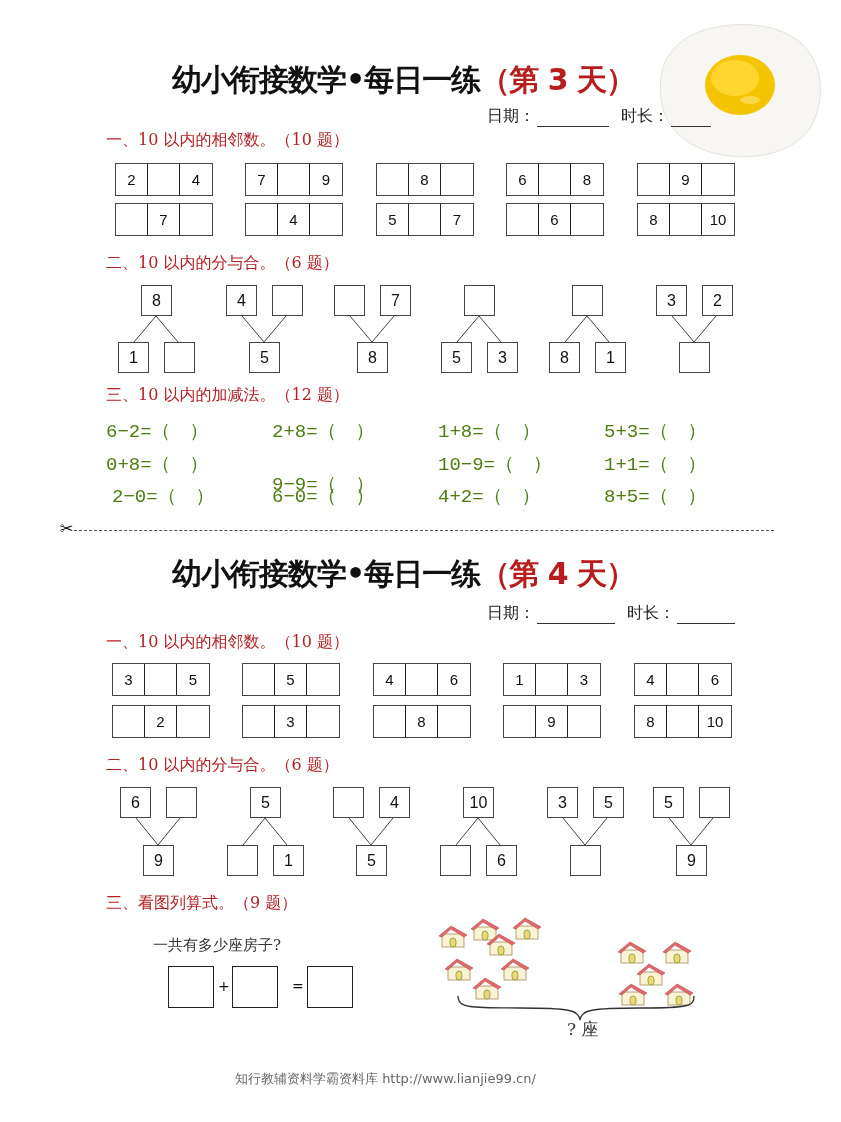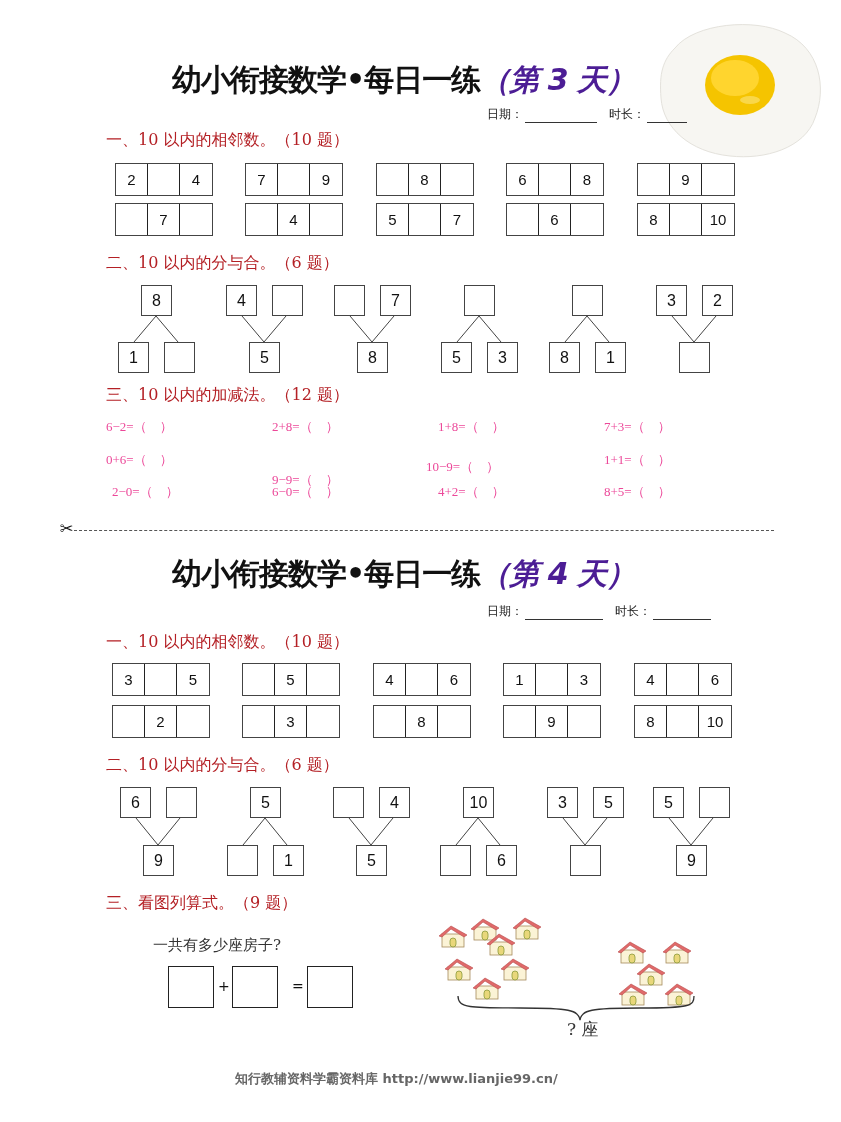--- a/index.html
+++ b/index.html
@@ -1,28 +1,28 @@
 <!DOCTYPE html>
 <html><head>
 <meta charset="utf-8">
 <style>
   html,body{margin:0;padding:0;background:#fff;}
   body{width:841px;height:1122px;position:relative;overflow:hidden;font-family:"DejaVu Sans","Liberation Sans",sans-serif;color:#111;}
   .abs{position:absolute;}
   .title{font-family:"DejaVu Sans",sans-serif;font-weight:bold;font-size:30px;color:#111;white-space:nowrap;letter-spacing:-1px;}
-  .title .day{color:#4c1d95;font-style:italic;}
-  .meta{font-family:Liberation Mono, monospace;font-size:12px;color:#222;white-space:nowrap;}
+  .title .day{color:#b91c1c;}
+  .meta{font-family:Liberation Mono, monospace;font-size:16px;color:#222;white-space:nowrap;}
   .meta .line{display:inline-block;border-bottom:1px solid #333;vertical-align:bottom;height:12px;margin:0 12px 0 2px;}
   .sec{font-family:"DejaVu Serif",serif;font-size:16px;color:#b42025;white-space:nowrap;}
   .trip{position:absolute;display:flex;height:31px;border:1px solid #444;}
   .trip .c{width:32px;height:31px;display:flex;align-items:center;justify-content:center;font-family:"Liberation Sans",sans-serif;font-size:15px;border-right:1px solid #222;box-sizing:border-box;}
   .trip .c:last-child{border-right:none;}
   .bx{position:absolute;width:29px;height:29px;border:1px solid #444;display:flex;align-items:center;justify-content:center;font-family:"Liberation Sans",sans-serif;font-size:16px;background:#fff;}
   svg.ln{position:absolute;left:0;top:0;overflow:visible;}
-  .eq{position:absolute;font-family:Liberation Serif, serif;font-size:13px;color:#ec4899;white-space:nowrap;}
+  .eq{position:absolute;font-family:Liberation Mono, monospace;font-size:19px;color:#4d7c0f;white-space:nowrap;}
   .cut{position:absolute;left:74px;top:530px;width:700px;border-top:1.5px dashed #555;}
   .big{position:absolute;width:44px;height:40px;border:1.5px solid #222;}
   .house{position:absolute;width:30px;height:24px;}
 </style>
 </head>
 <body>
 
 <div class="abs title" style="left:172px;top:60px;">
   <span>幼小衔接数学•每日一练</span><span class="day">（第 3 天）</span>
 </div>
@@ -129,24 +129,24 @@
     <div class="bx" style="left: 656px; top: 285px;">3</div>
     <div class="bx" style="left: 702px; top: 285px;">2</div>
     <div class="bx" style="left: 679px; top: 342px;"></div>
   </div>
 
 <div class="abs sec" style="left:106px;top:385px;">三、10 以内的加减法。（12 题）</div>
 <div id="s1-eqs">
     <div class="eq" style="left: 106px; top: 418px;">6−2=（　）</div>
     <div class="eq" style="left: 272px; top: 418px; text-align: center;">2+8=（　）</div>
     <div class="eq" style="left: 438px; top: 418px;">1+8=（　）</div>
-    <div class="eq" style="left: 604px; top: 418px;">7+3=（　）</div>
-    <div class="eq" style="left: 106px; top: 451px;">0+6=（　）</div>
+    <div class="eq" style="left: 604px; top: 418px;">5+3=（　）</div>
+    <div class="eq" style="left: 106px; top: 451px;">0+8=（　）</div>
     <div class="eq" style="left: 272px; top: 451px; margin-top: 20px;">9−9=（　）</div>
-    <div class="eq" style="left: 426px; top: 451px; margin-top: 7px;">10−9=（　）</div>
+    <div class="eq" style="left: 438px; top: 451px;">10−9=（　）</div>
     <div class="eq" style="left: 604px; top: 451px;">1+1=（　）</div>
     <div class="eq" style="left: 112px; top: 483px;">2−0=（　）</div>
     <div class="eq" style="left: 272px; top: 483px;">6−0=（　）</div>
     <div class="eq" style="left: 438px; top: 483px;">4+2=（　）</div>
     <div class="eq" style="left: 604px; top: 483px;">8+5=（　）</div>
   </div>
 
 <div class="abs" style="left:60px;top:520px;font-size:16px;line-height:18px;">✂</div>
 <div class="cut"></div>
 
@@ -317,13 +317,13 @@
         <rect x="4" y="10" width="22" height="13" fill="#fbf3d6" stroke="#a58b5c" stroke-width=".8"></rect>
         <path d="M1,12 L13,2 L29,11 L26,13 L13,5 L4,13 Z" fill="#e06a6a" stroke="#b94a4a" stroke-width=".6"></path>
         <rect x="12" y="14" width="6" height="9" rx="3" fill="#e9d77a" stroke="#8a9a3a" stroke-width=".8"></rect>
       </svg></div>
   </div>
 <svg class="ln" width="841" height="1122">
   <path d="M458,996 C458,1008 470,1008 520,1008 C570,1008 578,1010 580,1020 C582,1010 590,1008 640,1008 C690,1008 694,1006 694,996" fill="none" stroke="#333" stroke-width="1.3"></path>
 </svg>
 <div class="abs" style="left:567px;top:1018px;font-family:'DejaVu Serif',serif;font-size:17px;color:#333;">? 座</div>
 
-<div class="abs" style="left:235px;top:1070px;font-family:'DejaVu Sans',sans-serif;font-size:13px;color:#666;font-weight:bold;">知行教辅资料学霸资料库 http://www.lianjie99.cn/</div>
+<div class="abs" style="left:235px;top:1070px;font-family:'DejaVu Sans',sans-serif;font-size:13px;color:#666;">知行教辅资料学霸资料库 http://www.lianjie99.cn/</div>
 
 </body></html>

